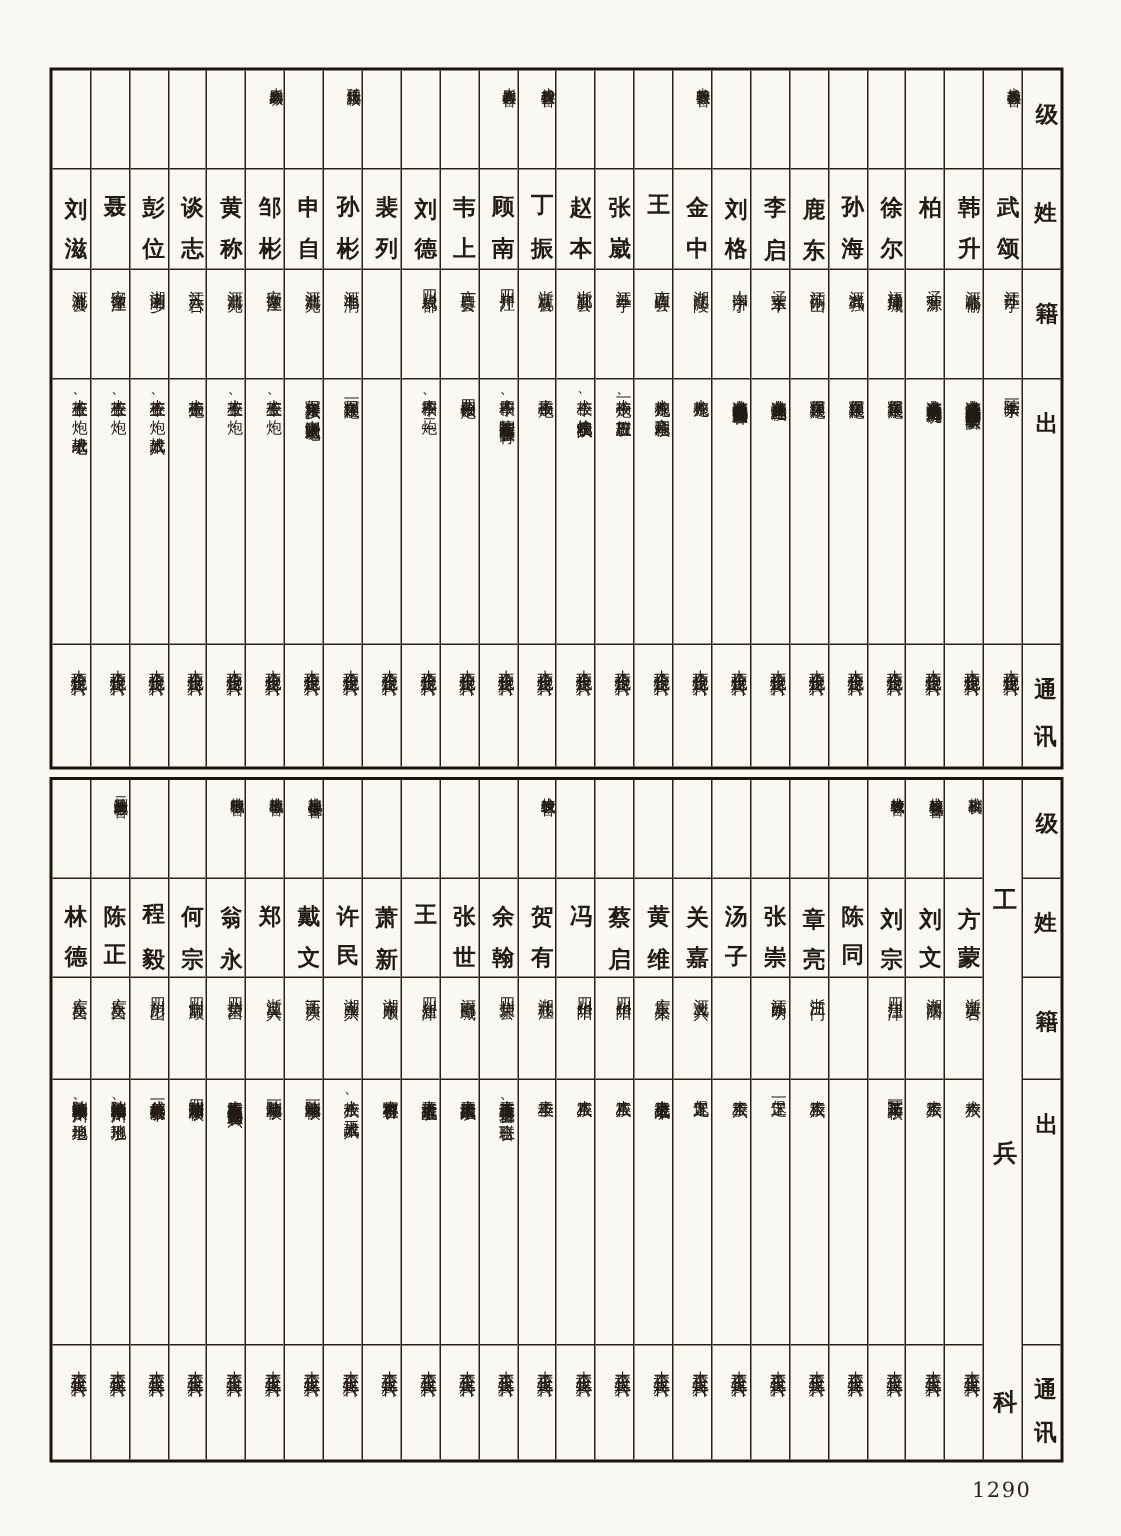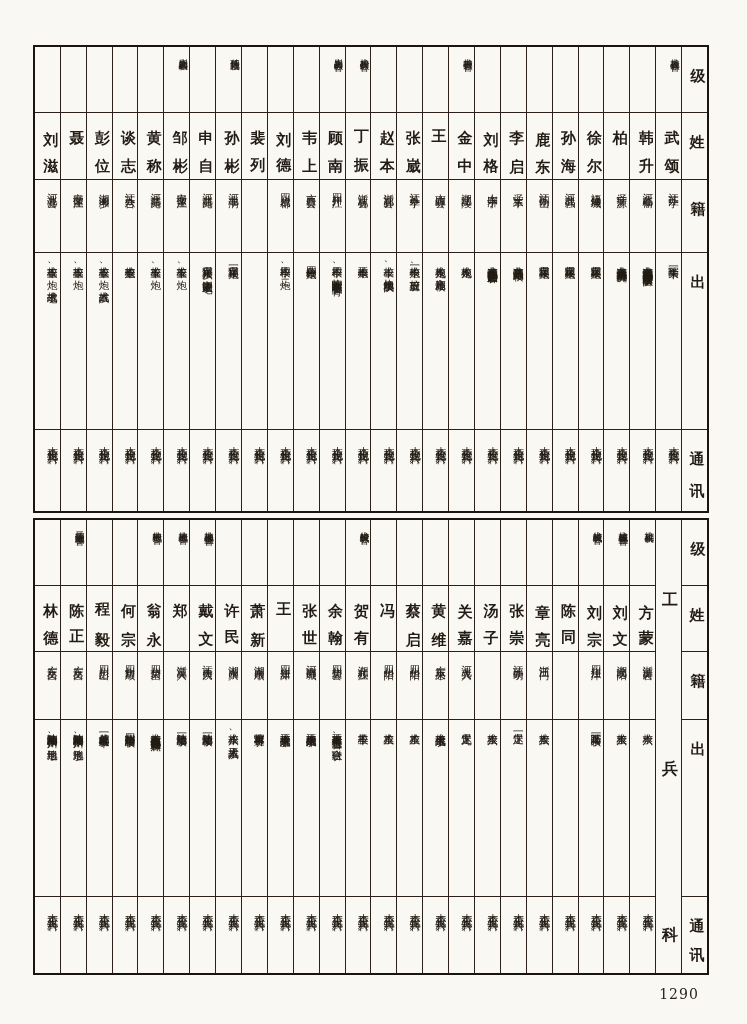--- a/index.html
+++ b/index.html
@@ -63,21 +63,20 @@
   .sec-col{border-left:1px solid #2b2118;}
   .sec-cell{
     height:100%;box-sizing:border-box;
     writing-mode:vertical-rl;text-orientation:upright;
     font-size:16px;font-weight:700;
     text-align:justify;text-align-last:justify;
     padding:60px 1px;
   }
   .page-number{
     position:absolute;top:986px;left:648px;width:62px;
-    text-align:center;
     font-size:14px;letter-spacing:1px;color:#2a241b;
     font-family:"DejaVu Serif",serif;
   }
 </style>
 </head>
 <body>
 
 <div class="page">
 
   <div class="rtable t1">

